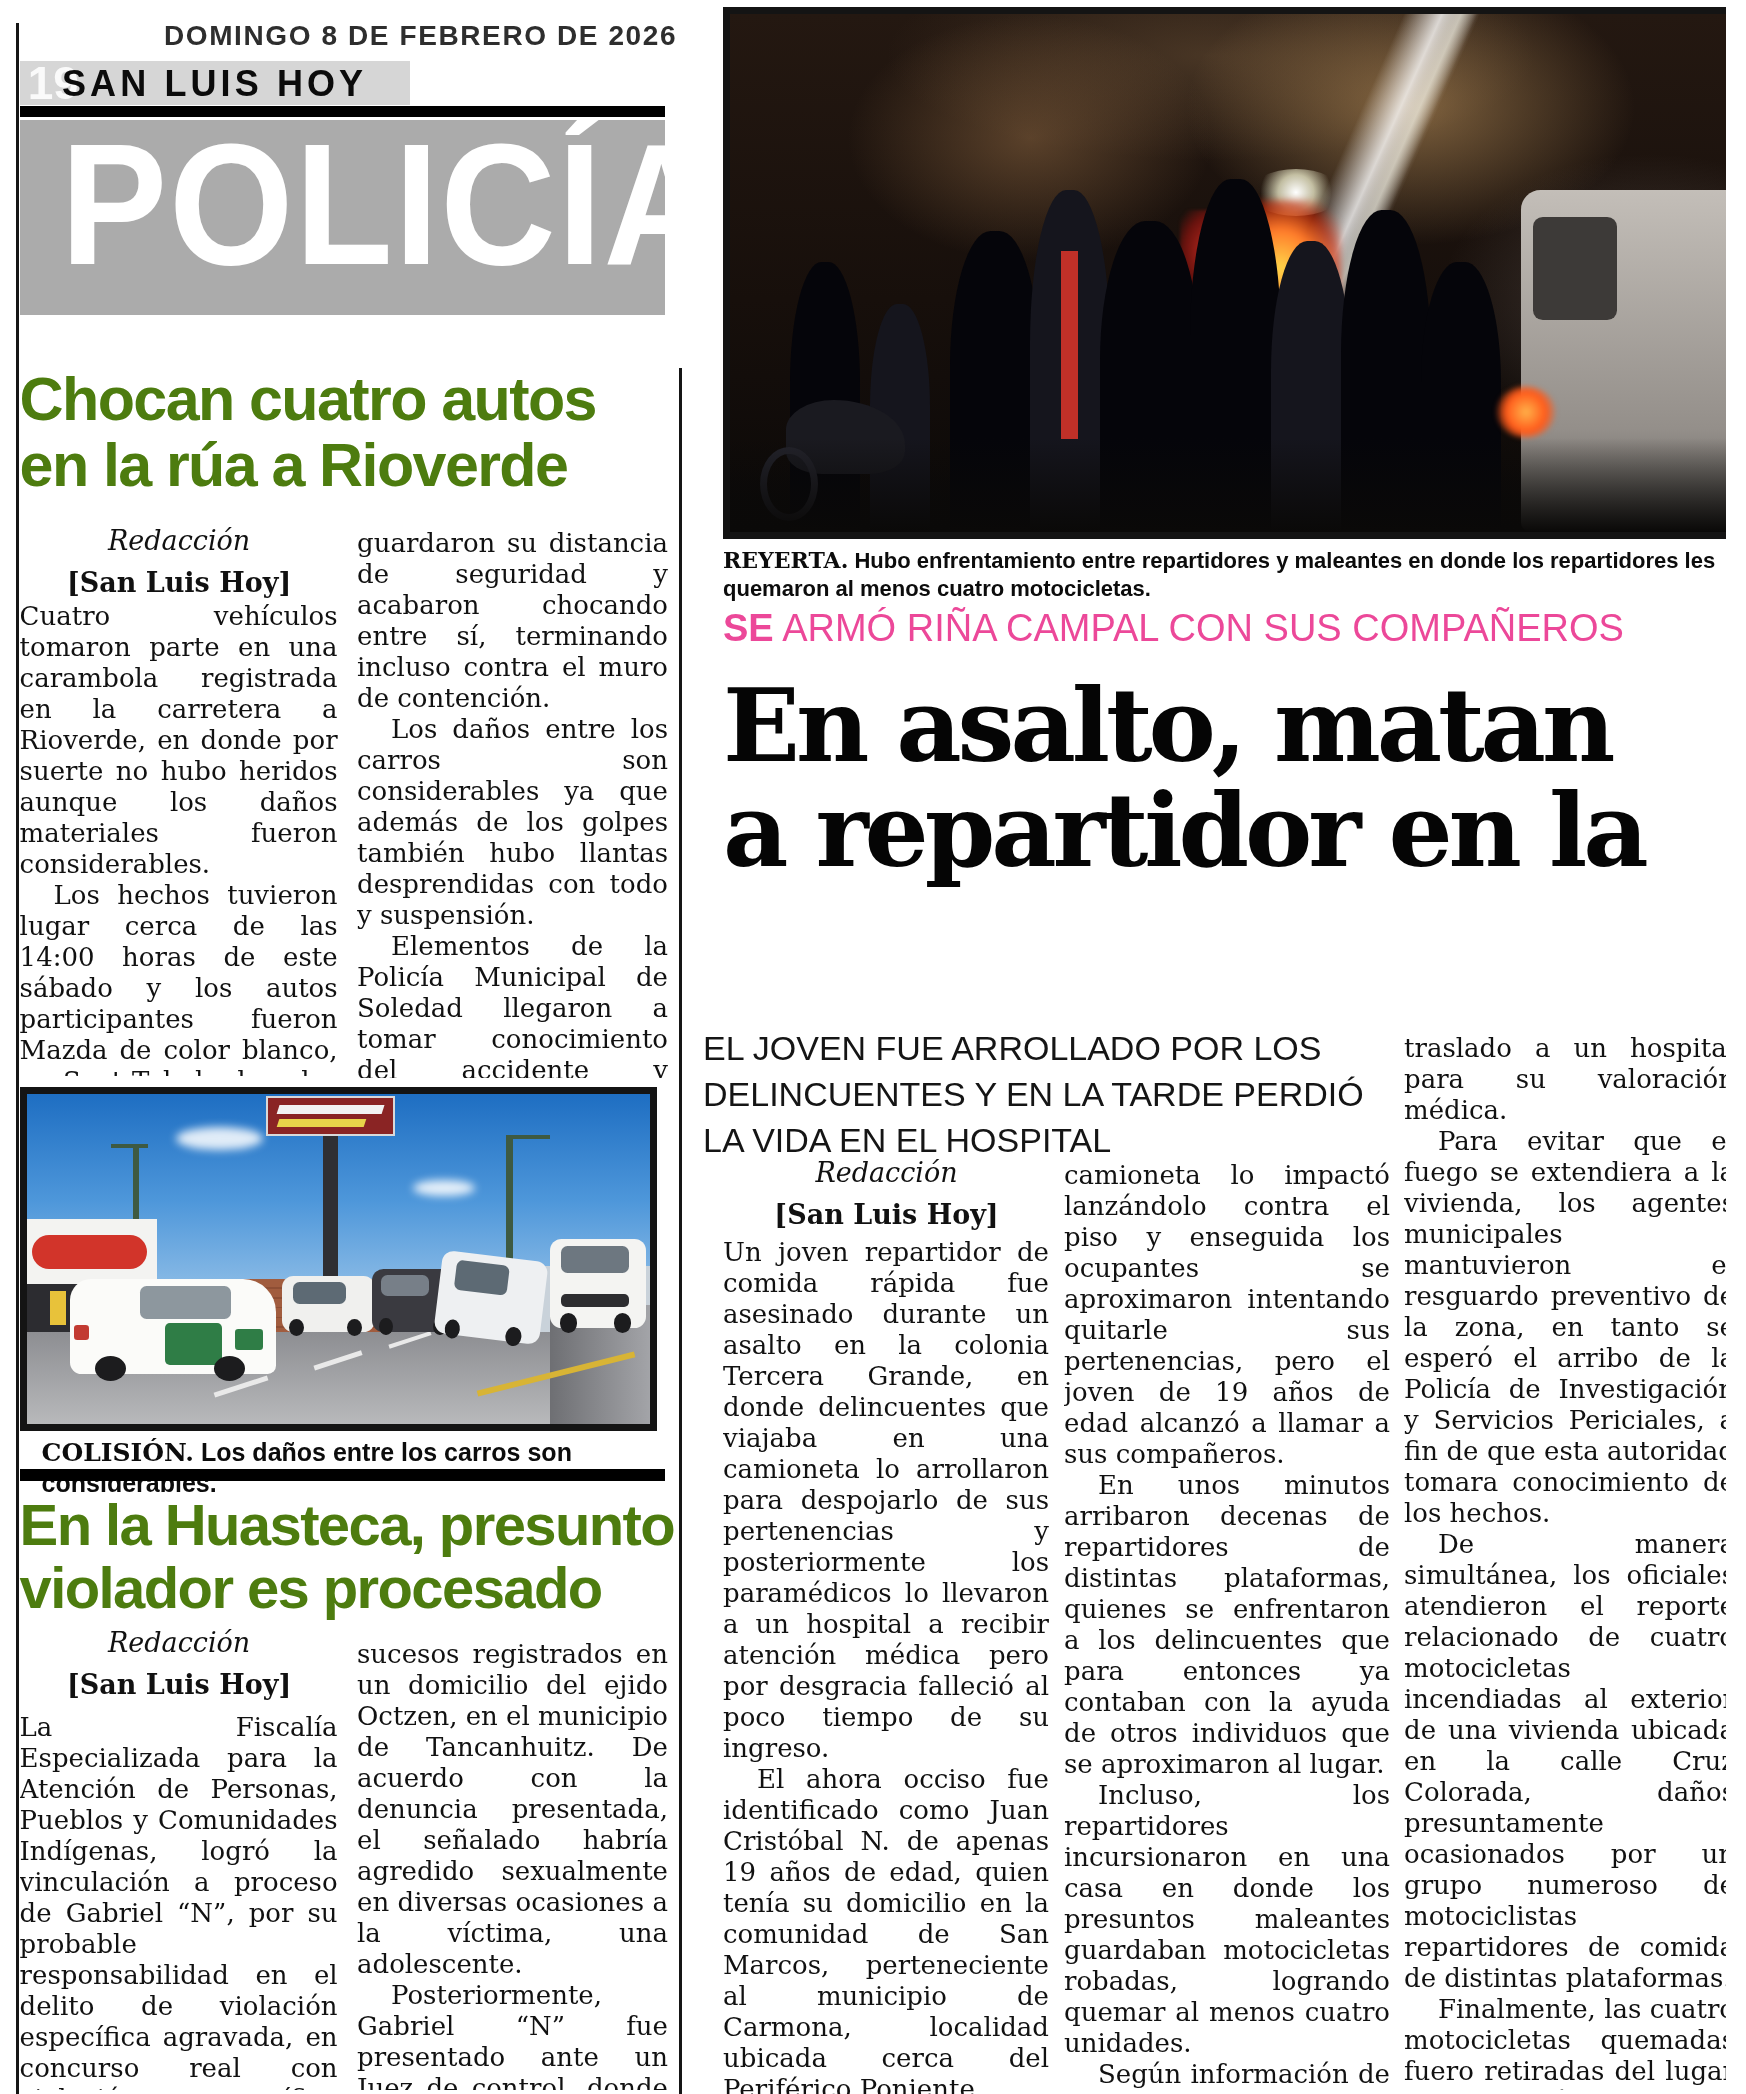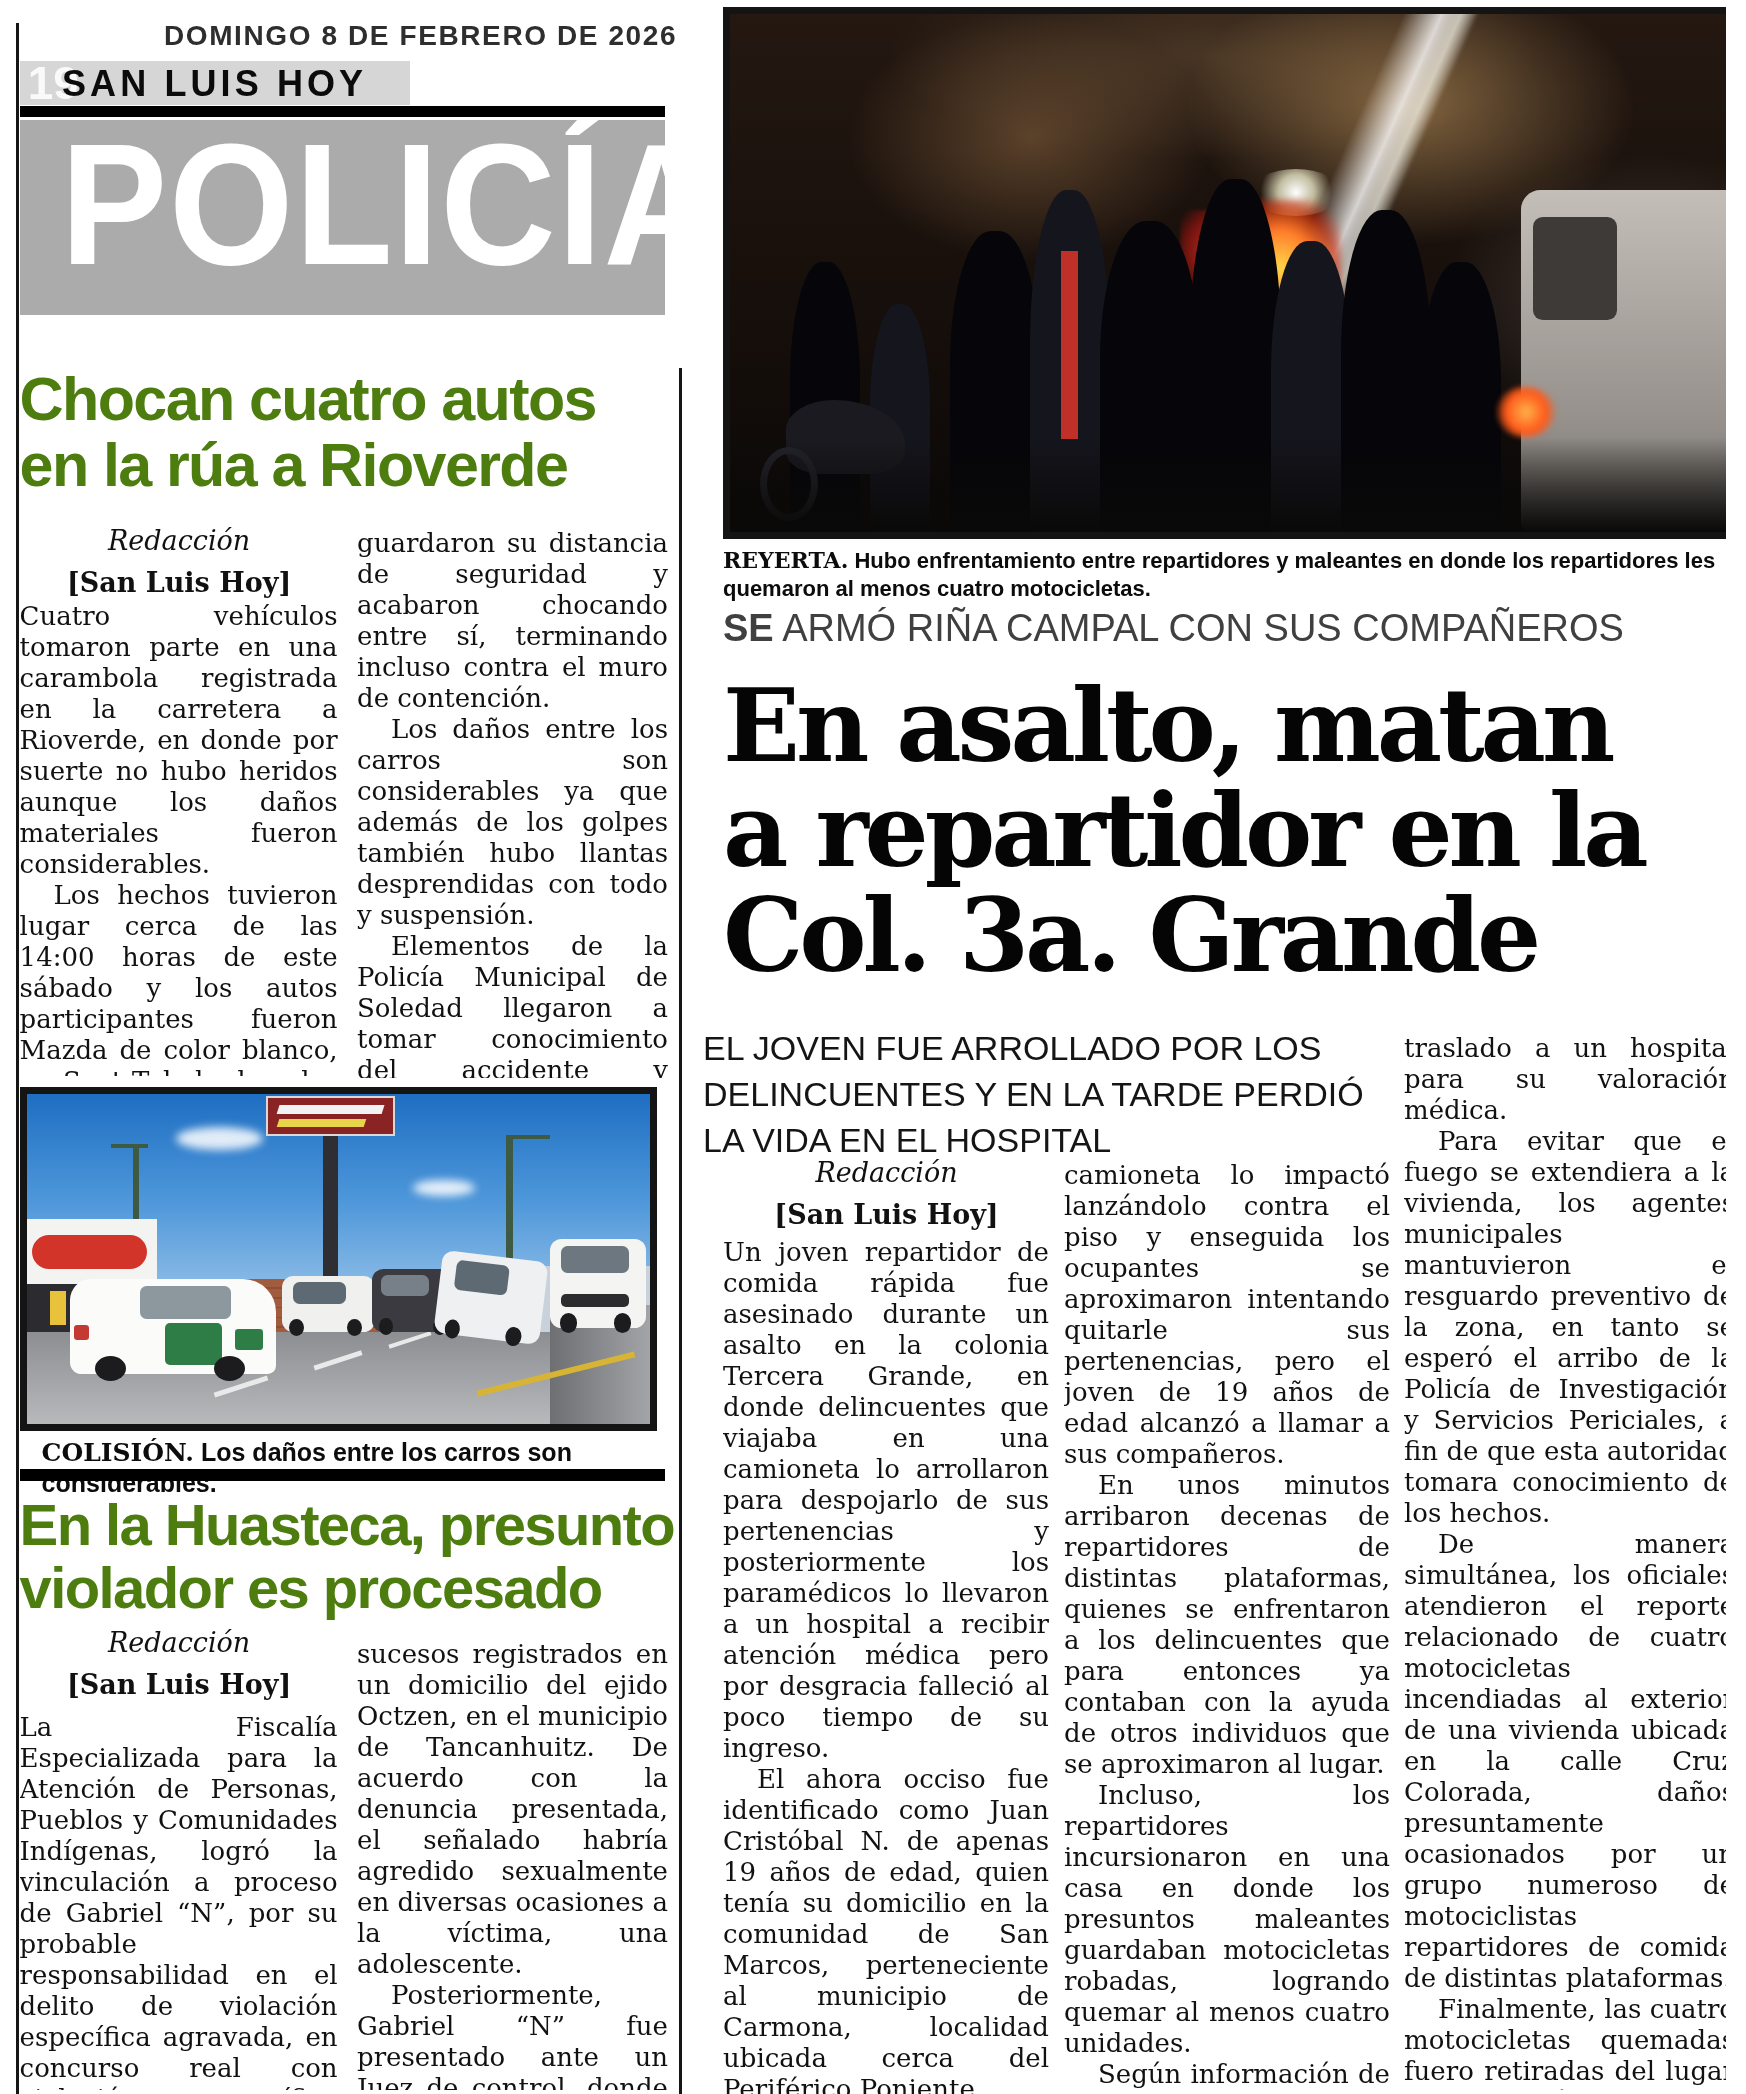--- a/index.html
+++ b/index.html
@@ -90,21 +90,21 @@
     background:linear-gradient(180deg,#c3beb8 0%,#948f8a 70%,#5d5a56 100%);}
   .night-van .vwin{left:6%;top:8%;width:40%;height:30%;background:#3d3a38;border-radius:9.8px;}
   .taillight{left:76.5%;top:72%;width:6%;height:10%;border-radius:50%;filter:blur(2.5px);
     background:radial-gradient(circle,#ffb24a 0%,#ff5a1a 50%,transparent 80%);}
   .moto{left:3%;bottom:2%;width:17%;height:26%;}
   .moto .body{left:15%;top:10%;width:70%;height:55%;background:#1a1a20;border-radius:40% 60% 30% 30%;position:absolute;}
   .moto .wheelring{left:0;bottom:0;width:34%;height:55%;border:7.4px solid #23232b;border-radius:50%;box-sizing:border-box;position:absolute;}
   .ground-fade{left:0;bottom:0;width:100%;height:18%;background:linear-gradient(180deg,transparent,#0a0908);}
 
   
-  .kicker{font-family:"Liberation Sans",sans-serif;font-size:38px;letter-spacing:0px;color:#404040;}
+  .kicker{font-family:"Liberation Sans",sans-serif;font-size:38px;letter-spacing:0px;color:#ec4899;}
   .kicker .k-lead{font-weight:bold;}
   .main-headline{font-family:"DejaVu Serif",serif;font-weight:bold;font-size:101px;
      line-height:1.04;letter-spacing:-4.1px;color:#050505;}
   .subhead{font-family:"Liberation Sans",sans-serif;font-size:34px;line-height:1.36;
      color:#151515;letter-spacing:0px;}
 </style>
 </head>
 <body>
 
 <div class="page">
@@ -243,21 +243,20 @@
   <div class="abs caption" style="left:723px;top:547px;width:1015px;font-size:22px;">
     <span class="cap-label">REYERTA.</span><span> Hubo enfrentamiento entre repartidores y maleantes en donde los repartidores les quemaron al menos cuatro motocicletas.</span>
   </div>
 
   <div class="abs kicker" style="left:723px;top:607px;width:1015px;">
     <span class="k-lead">SE</span><span> ARMÓ RIÑA CAMPAL CON SUS COMPAÑEROS</span>
   </div>
   <div class="abs main-headline" style="left:723px;top:673px;width:1023px;">
     <div>En asalto, matan</div>
     <div>a repartidor en la</div>
-    <div>Col. 3a. Grande</div>
   </div>
   <div class="abs subhead" style="left:703px;top:1025px;width:671px;">EL JOVEN FUE ARROLLADO POR LOS DELINCUENTES Y EN LA TARDE PERDIÓ LA VIDA EN EL HOSPITAL</div>
   <div class="abs byline" style="left:723px;top:1152px;width:327px;">
     <div class="auth">Redacción</div>
     <div class="org">[San Luis Hoy]</div>
   </div>
   <div class="abs bodycol" style="left:723px;top:1237px;width:326px;height:861px;overflow:hidden;">
       <p>Un joven repartidor de comida rápida fue asesinado durante un asalto en la colonia Tercera Grande, en donde delincuentes que viajaba en una camioneta lo arrollaron para despojarlo de sus pertenencias y posteriormente los paramédicos lo llevaron a un hospital a recibir atención médica pero por desgracia falleció al poco tiempo de su ingreso.</p>
       <p>El ahora occiso fue identificado como Juan Cristóbal N. de apenas 19 años de edad, quien tenía su domicilio en la comunidad de San Marcos, perteneciente al municipio de Carmona, localidad ubicada cerca del Periférico Poniente.</p>
     </div>

